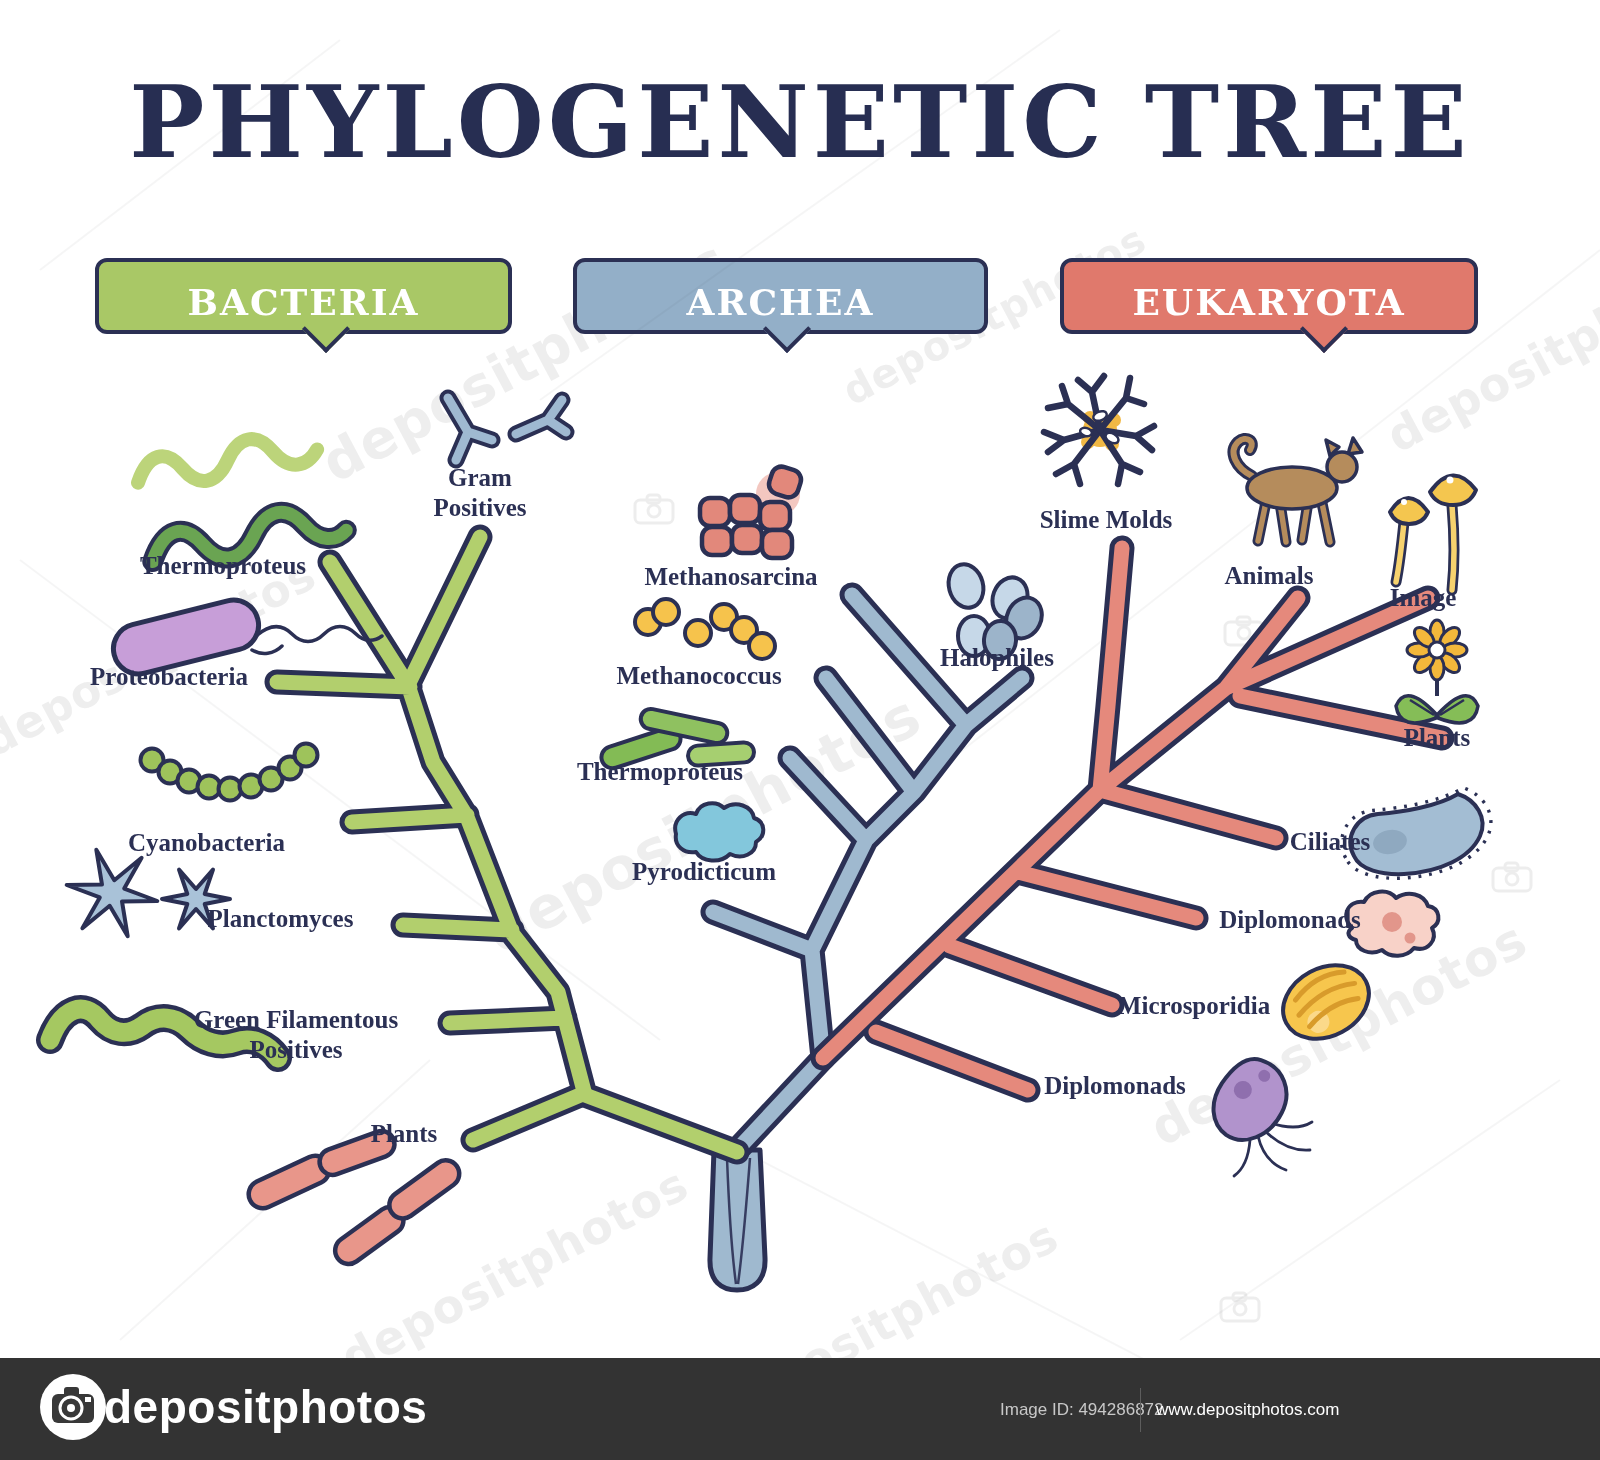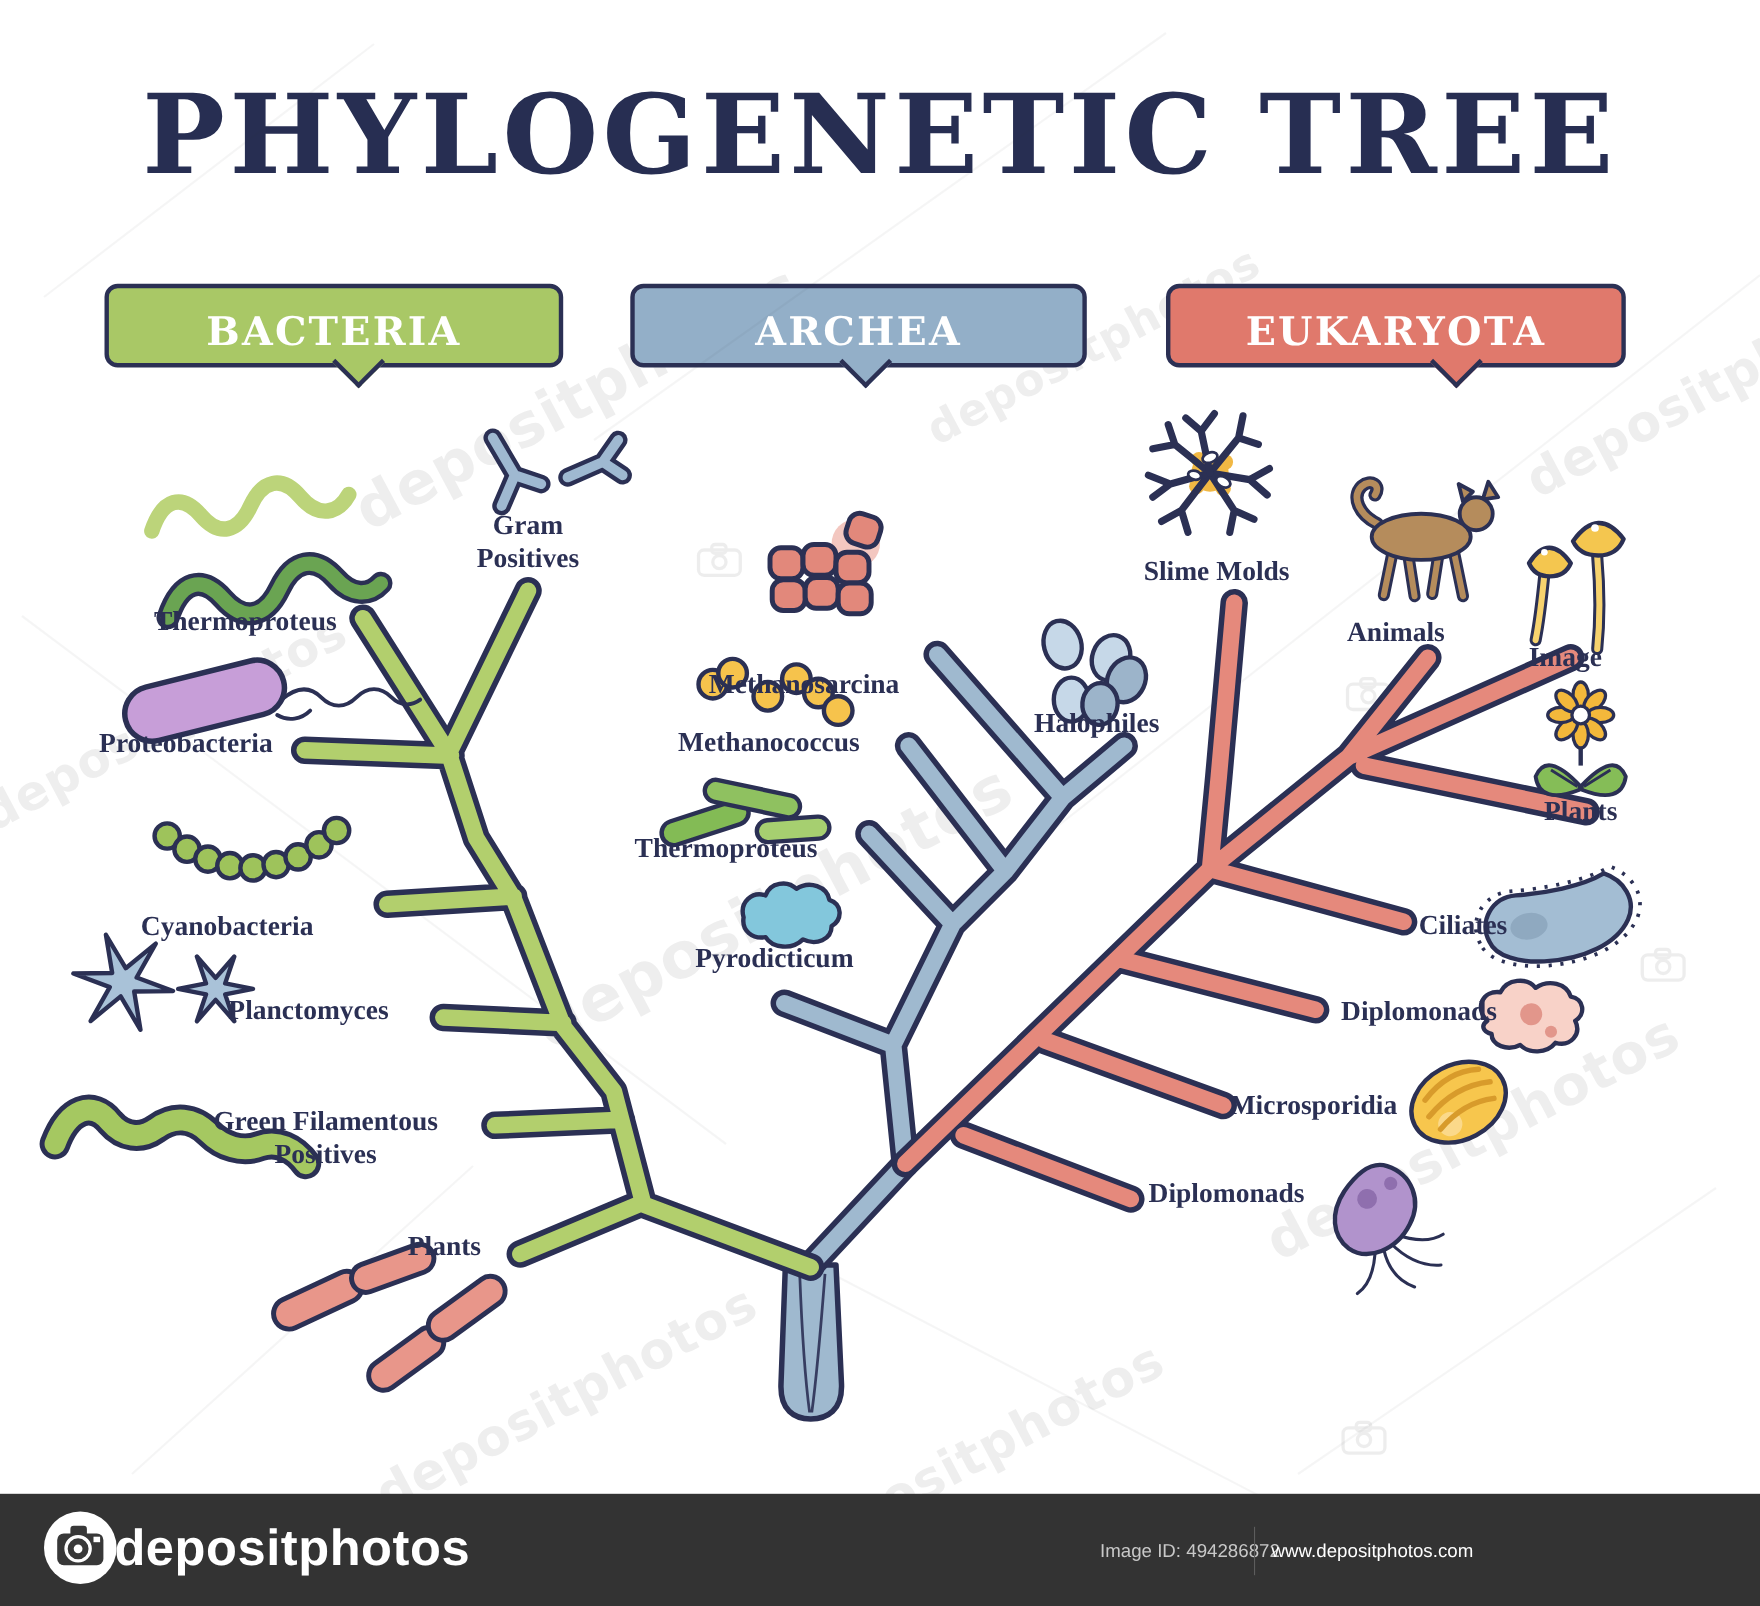--- a/index.html
+++ b/index.html
@@ -32,21 +32,21 @@
   
   .lbl{position:absolute;font-family:"Liberation Serif",serif;font-weight:bold;font-size:25px;
        line-height:1.18;color:var(--label-navy);text-align:center;}
   .lbl-spirochaetae{left:108px;top:551px;width:230px;}
   .lbl-gram-positives{left:400px;top:463px;width:160px;}
   .lbl-proteobacteria{left:58px;top:662px;width:222px;}
   .lbl-cyanobacteria{left:98px;top:828px;width:217px;}
   .lbl-planctomyces{left:168px;top:904px;width:225px;}
   .lbl-green-filamentous{left:150px;top:1005px;width:292px;}
   .lbl-aquifex{left:338px;top:1119px;width:132px;}
-  .lbl-methanosarcina{left:612px;top:562px;width:238px;margin-top:46px;}
+  .lbl-methanosarcina{left:612px;top:562px;width:238px;}
   .lbl-methanococcus{left:588px;top:661px;width:222px;}
   .lbl-halophiles{left:918px;top:643px;width:158px;}
   .lbl-thermoproteus{left:546px;top:757px;width:228px;}
   .lbl-pyrodicticum{left:600px;top:857px;width:208px;}
   .lbl-slime-molds{left:1020px;top:505px;width:172px;}
   .lbl-animals{left:1210px;top:561px;width:118px;}
   .lbl-fungi{left:1376px;top:583px;width:94px;}
   .lbl-plants{left:1388px;top:723px;width:98px;}
   .lbl-ciliates{left:1276px;top:827px;width:108px;}
   .lbl-entamoebae{left:1196px;top:905px;width:188px;}

